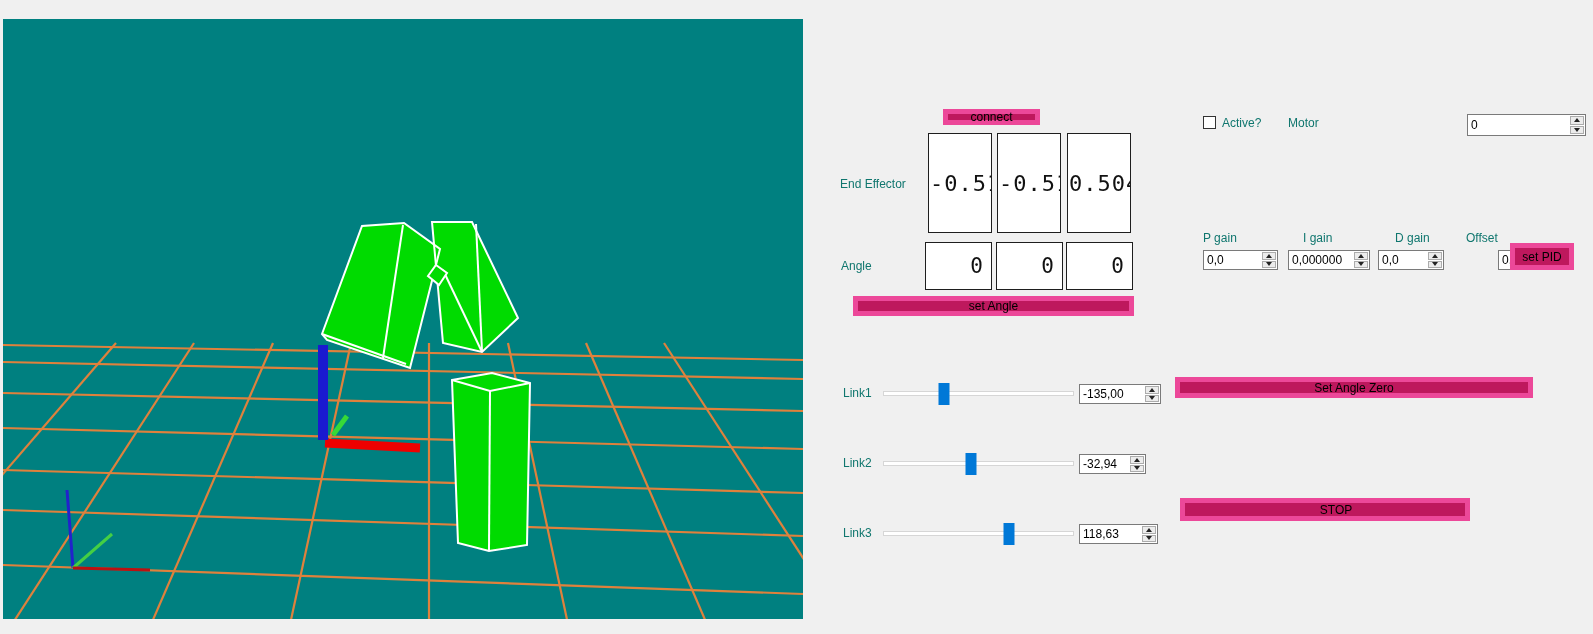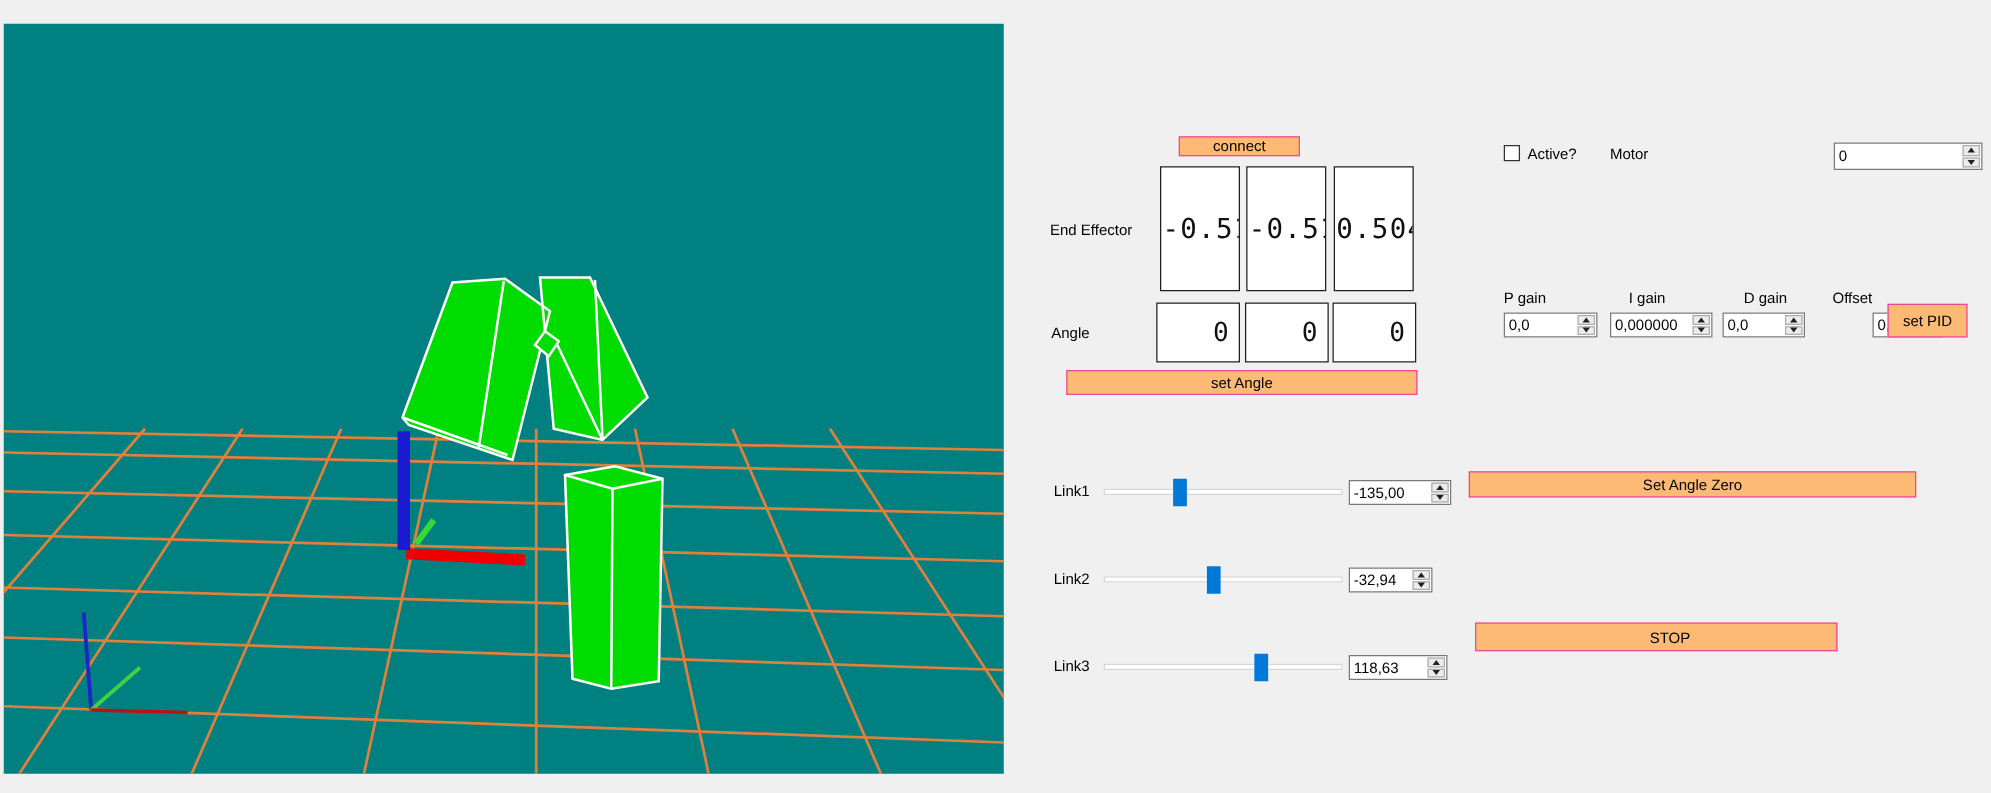--- a/index.html
+++ b/index.html
@@ -3,24 +3,24 @@
 <meta charset="utf-8">
 <style>
   html,body{margin:0;padding:0;}
   body{background:#F0F0F0;font-family:"Liberation Sans",sans-serif;}
   #app{position:relative;width:1593px;height:634px;background:#F0F0F0;overflow:hidden;}
 
   
   #viewport{position:absolute;left:3px;top:19px;width:800px;height:600px;background:#008080;}
 
   
-  .lbl{position:absolute;font-size:12px;color:#000000;white-space:nowrap;}
-
-  
-  .btn{position:absolute;background:#fdba74;border:1px solid #ec4899;box-sizing:border-box;
+  .lbl{position:absolute;font-size:12px;color:#0f766e;white-space:nowrap;}
+
+  
+  .btn{position:absolute;background:#be185d;border:5px solid #ec4899;box-sizing:border-box;
        display:flex;align-items:center;justify-content:center;font-size:12px;color:#000;cursor:default;}
 
   
   .lcd{position:absolute;background:#FFFFFF;border:1px solid #1E1E1E;box-sizing:border-box;
        font-family:"DejaVu Sans Mono",monospace;color:#111;overflow:hidden;
        display:flex;align-items:center;letter-spacing:1px;}
   .lcd-big{width:64px;height:100px;top:133px;font-size:22px;justify-content:flex-start;padding-left:1px;}
   .lcd-small{width:67px;height:48px;top:242px;font-size:21px;justify-content:flex-end;padding-right:7px;}
 
   

